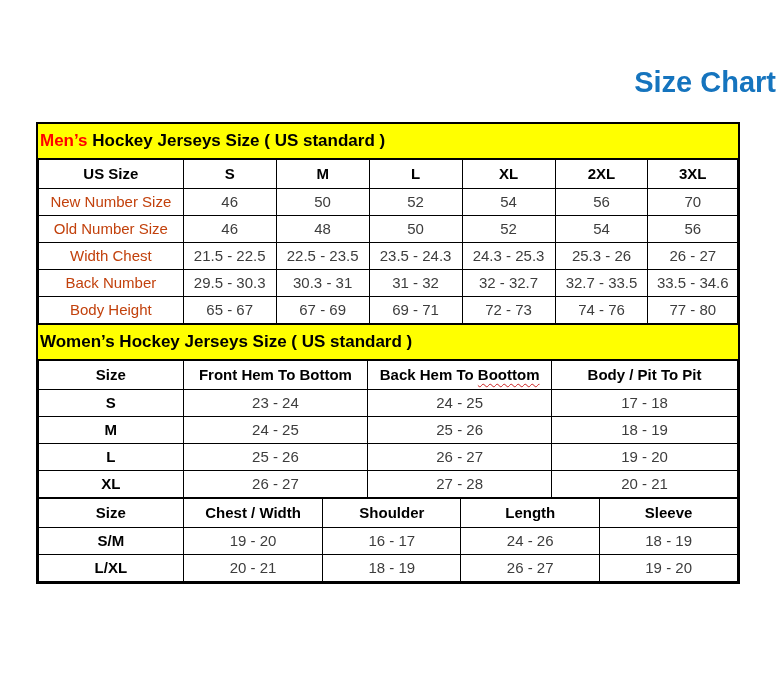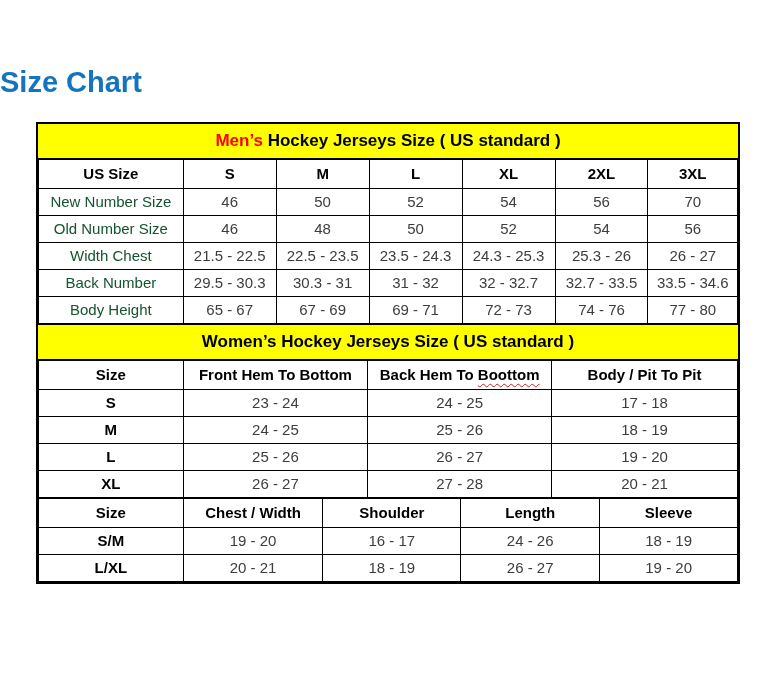--- a/index.html
+++ b/index.html
@@ -9,34 +9,34 @@
   }
   body {
     width: 776px;
     height: 692px;
     overflow: hidden;
     font-family: "Liberation Sans", sans-serif;
     color: #000000;
   }
   .page-title {
     margin: 66px 0 23px 0;
-    text-align: left;
+    text-align: right;
     font-size: 29px;
     font-weight: 700;
     letter-spacing: 0px;
+    padding-left: 40px;
   }
   .size-chart {
     width: 700px;
     margin-left: 36px;
     border: 2px solid #000000;
   }
   .band {
     border-top: 1px solid #000000;
     border-bottom: 1px solid #000000;
-    text-align: center;
     font-weight: 700;
     font-size: 17px;
     line-height: 20px;
     padding: 7px 2px 7px 2px;
   }
   .band:first-child {
     border-top: none;
   }
   table {
     width: 100%;
@@ -58,21 +58,21 @@
     color: #000000;
   }
   tbody td {
     font-weight: 400;
     font-size: 15px;
     line-height: 18px;
     padding: 4px 2px;
     color: #3d3d3d;
   }
   tbody td.row-label {
-    color: #14532d;
+    color: #c2410c;
   }
   tbody td.row-label.bold {
     font-weight: 700;
     color: #000000;
   }
   .squiggle {
     text-decoration-line: underline;
     text-decoration-style: wavy;
     text-decoration-color: #cc2222;
     text-decoration-thickness: 1px;

